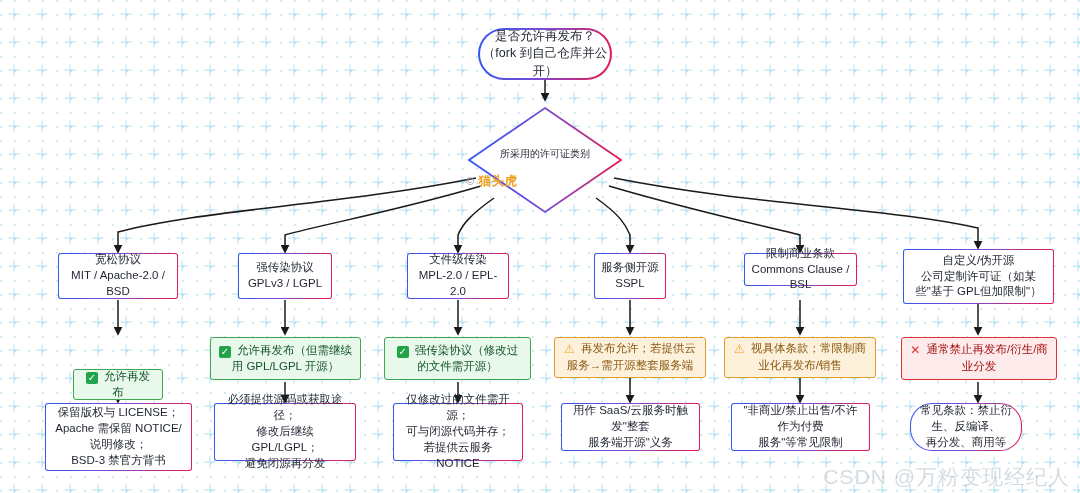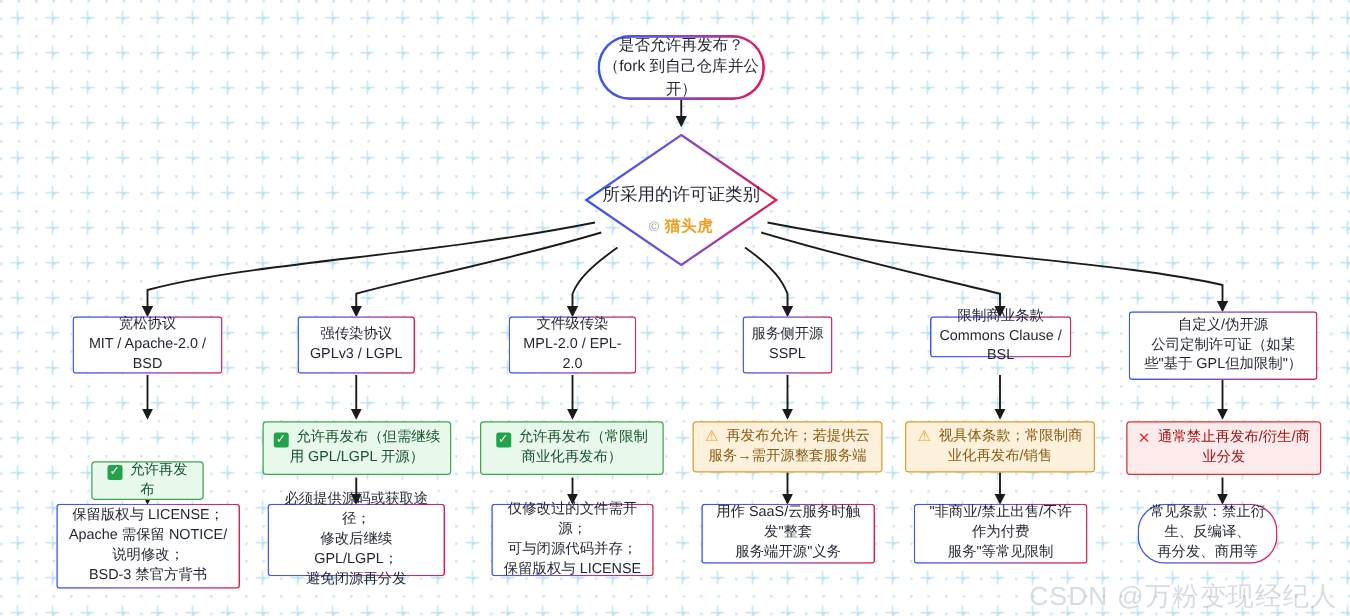--- a/index.html
+++ b/index.html
@@ -75,29 +75,29 @@
     width: 158px;
     height: 110px;
     z-index: 5;
   }
   #decision-wrap svg { position: absolute; inset: 0; }
   #decision-label {
     position: absolute;
     left: 0; top: 42px;
     width: 100%;
     text-align: center;
-    font-size: 14px;
+    font-size: 10px;
     color: #1f2430;
     white-space: nowrap;
   }
   #decision-watermark {
     position: absolute;
     left: 0; top: 68px;
     width: 100%;
-    text-align: center;
+    text-align: left;
     font-size: 12.5px;
     font-weight: bold;
     color: #f0a020;
     letter-spacing: 0.5px;
   }
   #decision-watermark .copy { color: #9aa0aa; font-weight: normal; font-size: 11px; }
 
   
   .cat-box { font-size: 11.5px; padding: 5px 6px; }
 
@@ -254,27 +254,27 @@
   </div>
 
   <div class="node grad-box cat-box" style="left:407px; top:253px; width:102px; height:46px;">
     <span class="txt">
       <span>文件级传染</span><br>
       <span>MPL-2.0 / EPL-2.0</span>
     </span>
   </div>
   <div class="node res-box res-green" style="left:384px; top:337px; width:147px; height:43px;">
     <span class="txt"><span class="ic ic-check">✓</span>
-      <span>允许再发布（常限制商业化再发布）</span></span>
+      <span>强传染协议（修改过的文件需开源）</span></span>
   </div>
   <div class="node grad-box note-box" style="left:393px; top:403px; width:130px; height:58px;">
     <span class="txt">
       <span>仅修改过的文件需开源；</span><br>
       <span>可与闭源代码并存；</span><br>
-      <span>保留版权与 LICENSE</span>
+      <span>若提供云服务 NOTICE</span>
     </span>
   </div>
 
   <div class="node grad-box cat-box" style="left:594px; top:253px; width:72px; height:46px;">
     <span class="txt">
       <span>服务侧开源</span><br>
       <span>SSPL</span>
     </span>
   </div>
   <div class="node res-box res-amber" style="left:554px; top:337px; width:152px; height:41px;">

